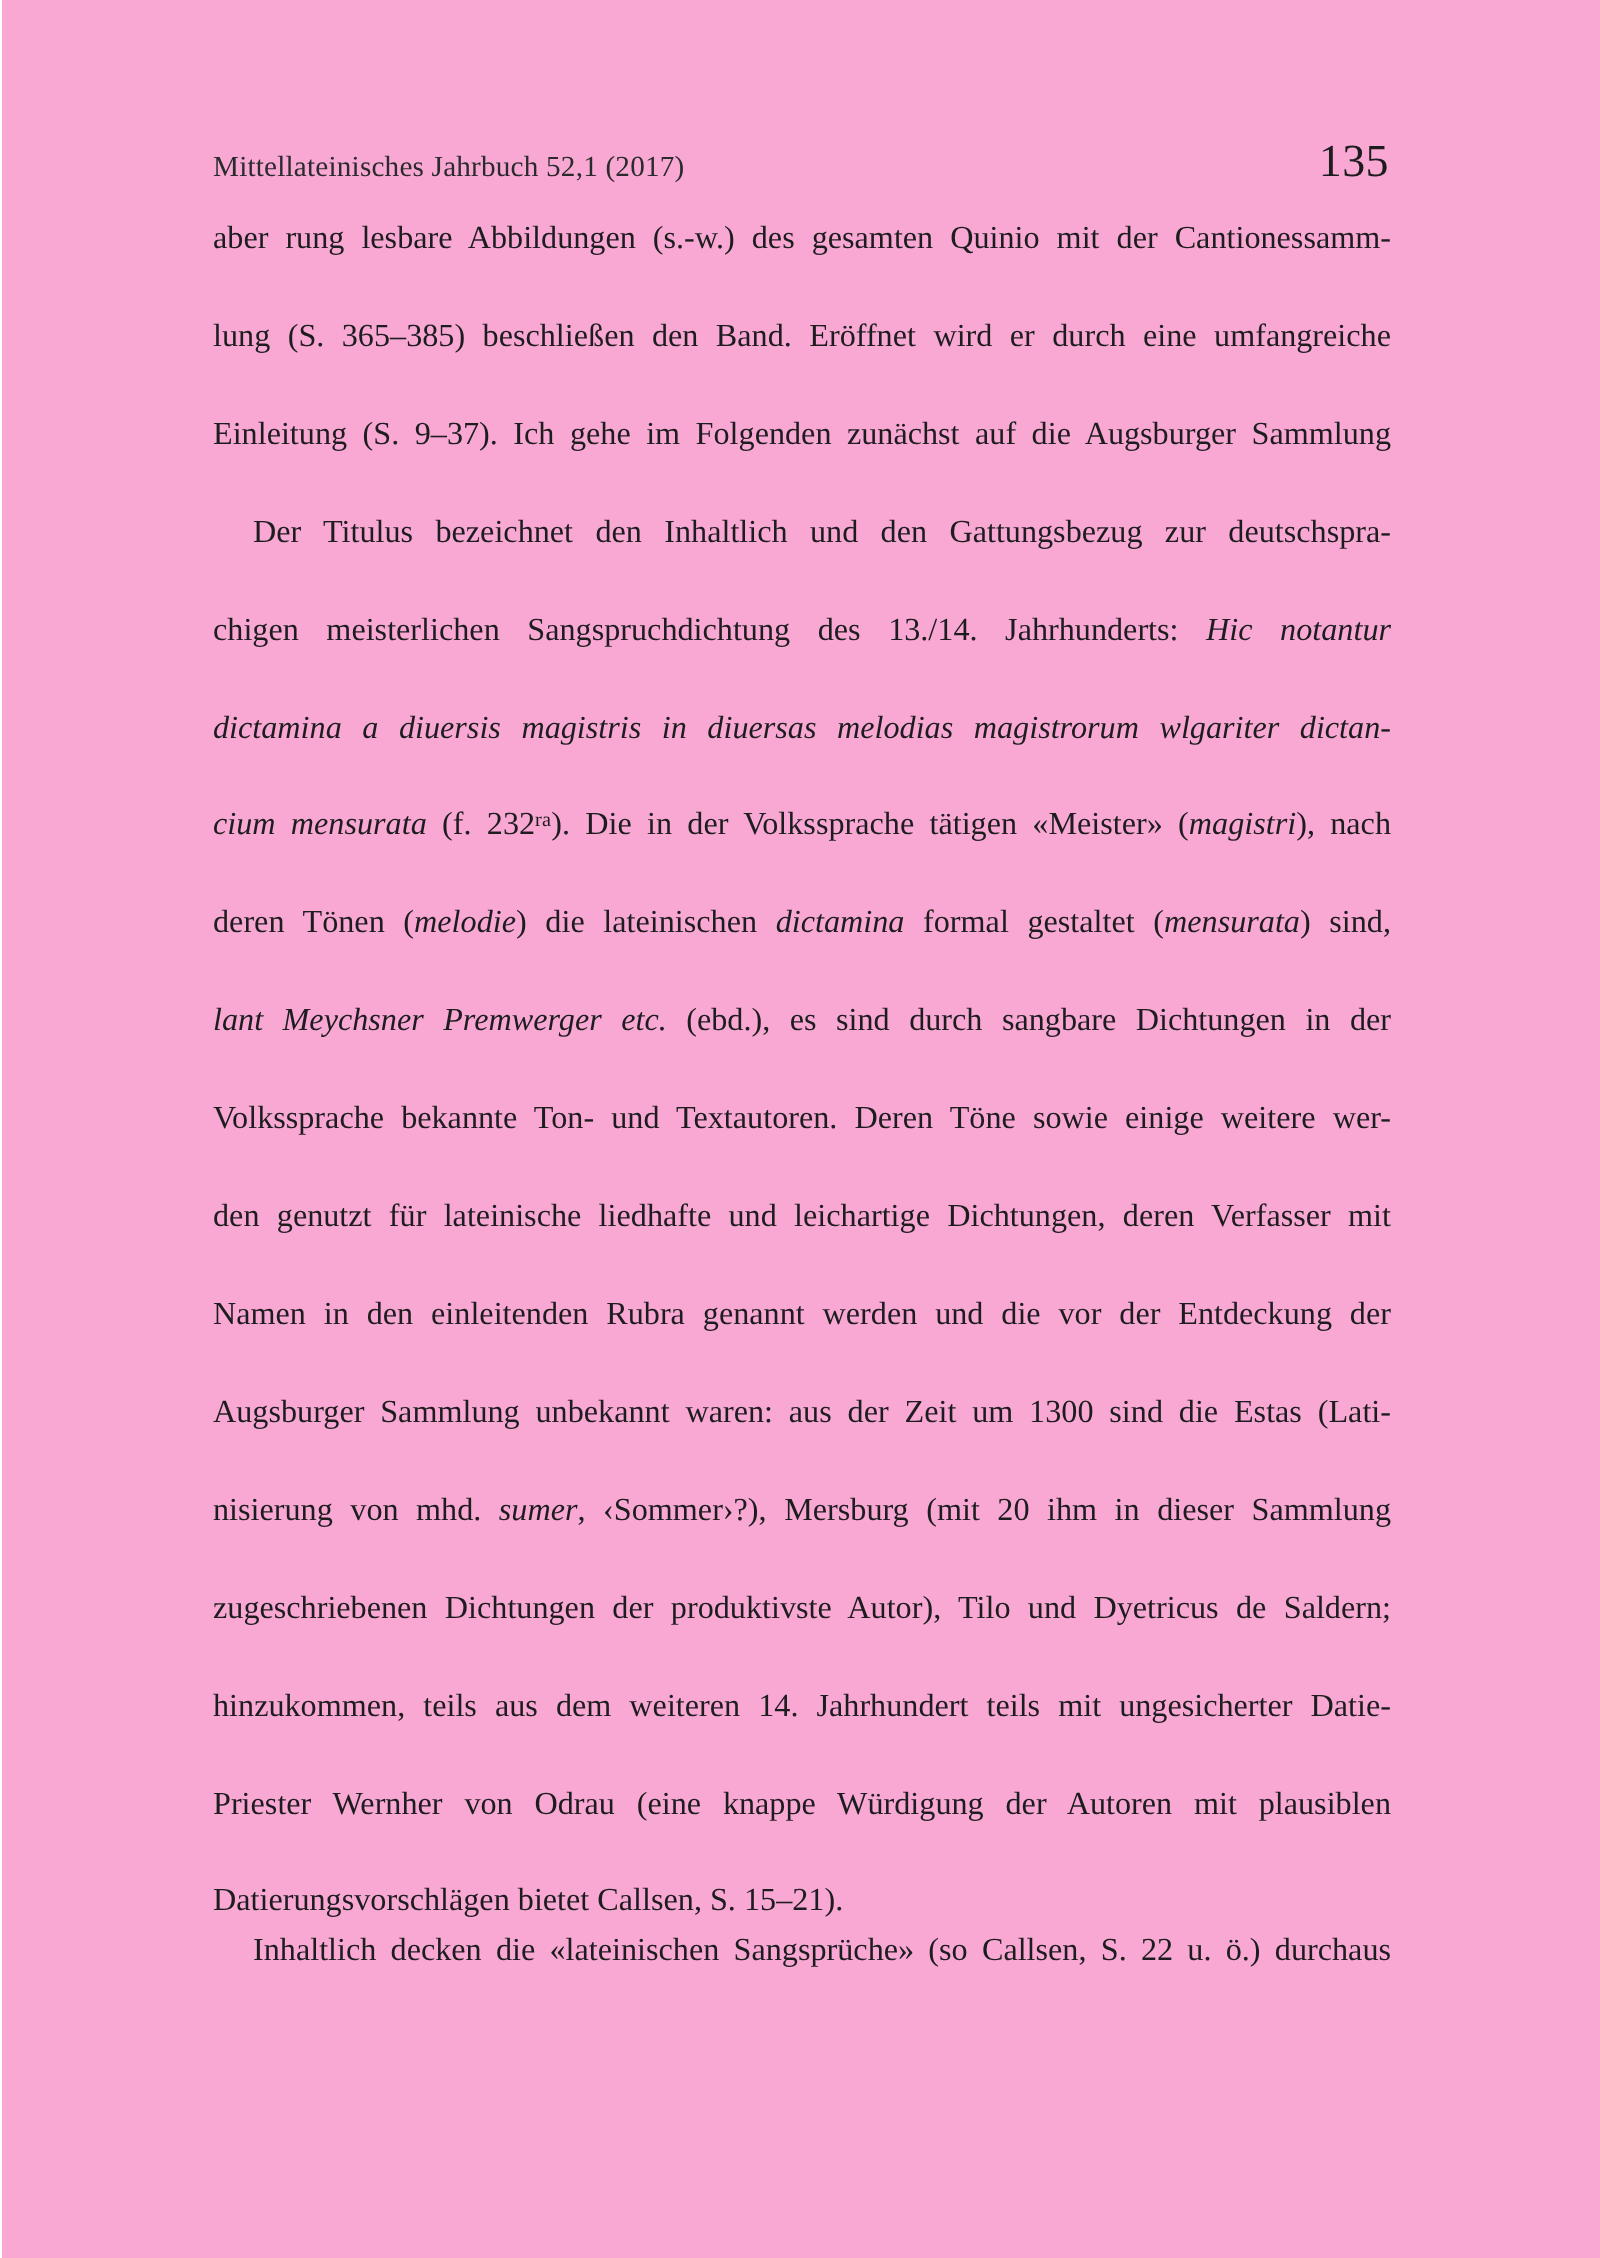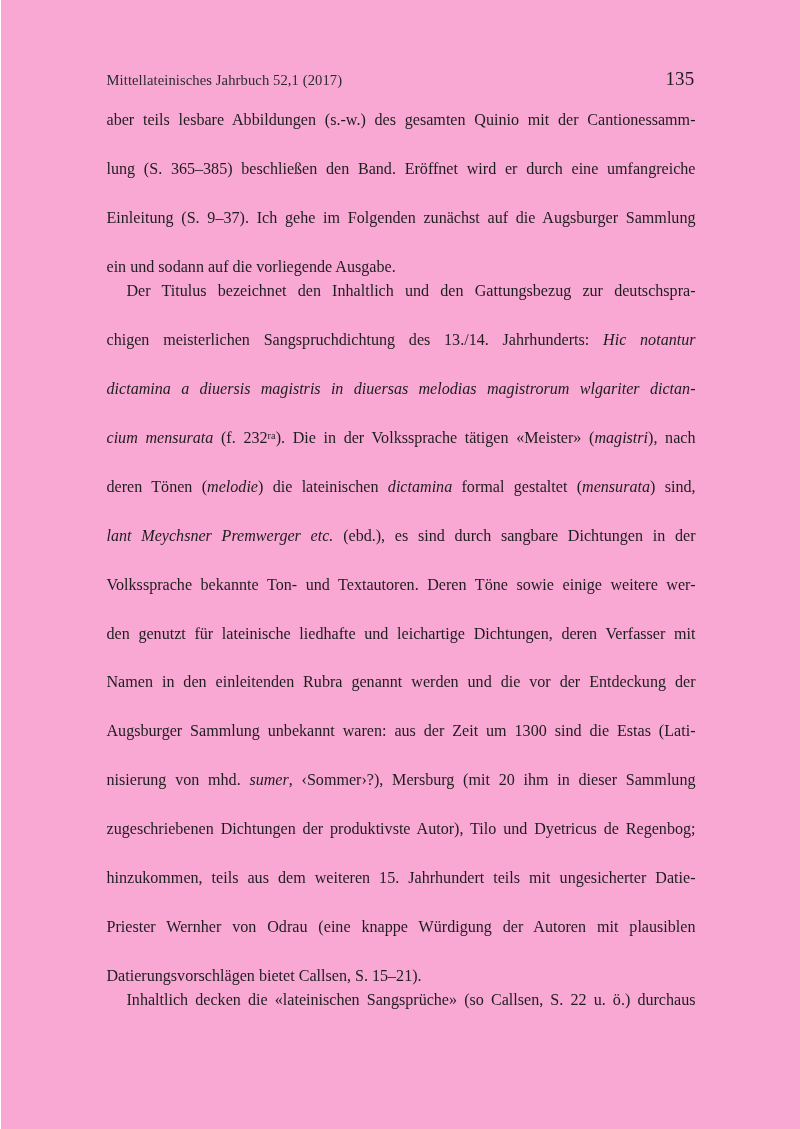--- a/index.html
+++ b/index.html
@@ -31,21 +31,21 @@
     align-items: baseline;
     justify-content: space-between;
   }
   .running-head .journal {
     font-size: 14.6px;
     letter-spacing: 0.1px;
     color: #2b2b2e;
     white-space: nowrap;
   }
   .running-head .folio {
-    font-size: 19px;
+    font-size: 23px;
     color: #1d1d1f;
     letter-spacing: 0.2px;
   }
 
   
   .textblock {
     position: absolute;
     left: 106px;
     top: 108px;
     width: 589px;
@@ -87,39 +87,38 @@
 
 <div class="page">
 
   <div class="running-head">
     <span class="journal">Mittellateinisches Jahrbuch 52,1 (2017)</span>
     <span class="folio">135</span>
   </div>
 
   <div class="textblock">
     <p class="para">
-        <span class="ln">aber teils lesbare Abbildungen (s.-w.) des gesamten Quinio mit der Cantionessamm-</span>
+        <span class="ln">aber rung lesbare Abbildungen (s.-w.) des gesamten Quinio mit der Cantionessamm-</span>
         <span class="ln">lung (S. 365–385) beschließen den Band. Eröffnet wird er durch eine umfangreiche</span>
         <span class="ln">Einleitung (S. 9–37). Ich gehe im Folgenden zunächst auf die Augsburger Sammlung</span>
-        <span class="ln last">ein und sodann auf die vorliegende Ausgabe.</span>
       </p>
     <p class="para">
         <span class="ln indent">Der Titulus bezeichnet den Inhaltlich und den Gattungsbezug zur deutschspra-</span>
         <span class="ln">chigen meisterlichen Sangspruchdichtung des 13./14. Jahrhunderts: <i class="it">Hic notantur</i></span>
         <span class="ln"><i class="it">dictamina a diuersis magistris in diuersas melodias magistrorum wlgariter dictan-</i></span>
         <span class="ln"><i class="it">cium mensurata</i> (f. 232<sup class="fol">ra</sup>). Die in der Volkssprache tätigen «Meister» (<i class="it">magistri</i>), nach</span>
         <span class="ln">deren Tönen (<i class="it">melodie</i>) die lateinischen <i class="it">dictamina</i> formal gestaltet (<i class="it">mensurata</i>) sind,</span>
         <span class="ln"><i class="it">lant Meychsner Premwerger etc.</i> (ebd.), es sind durch sangbare Dichtungen in der</span>
         <span class="ln">Volkssprache bekannte Ton- und Textautoren. Deren Töne sowie einige weitere wer-</span>
         <span class="ln">den genutzt für lateinische liedhafte und leichartige Dichtungen, deren Verfasser mit</span>
         <span class="ln">Namen in den einleitenden Rubra genannt werden und die vor der Entdeckung der</span>
         <span class="ln">Augsburger Sammlung unbekannt waren: aus der Zeit um 1300 sind die Estas (Lati-</span>
         <span class="ln">nisierung von mhd. <i class="it">sumer</i>, ‹Sommer›?), Mersburg (mit 20 ihm in dieser Sammlung</span>
-        <span class="ln">zugeschriebenen Dichtungen der produktivste Autor), Tilo und Dyetricus de Regenbog;</span>
-        <span class="ln">hinzukommen, teils aus dem weiteren 15. Jahrhundert teils mit ungesicherter Datie-</span>
+        <span class="ln">zugeschriebenen Dichtungen der produktivste Autor), Tilo und Dyetricus de Saldern;</span>
+        <span class="ln">hinzukommen, teils aus dem weiteren 14. Jahrhundert teils mit ungesicherter Datie-</span>
         <span class="ln">Priester Wernher von Odrau (eine knappe Würdigung der Autoren mit plausiblen</span>
         <span class="ln last">Datierungsvorschlägen bietet Callsen, S. 15–21).</span>
       </p>
     <p class="para">
         <span class="ln indent">Inhaltlich decken die «lateinischen Sangsprüche» (so Callsen, S. 22 u. ö.) durchaus</span>
       </p>
 
   </div>
 
 </div>

